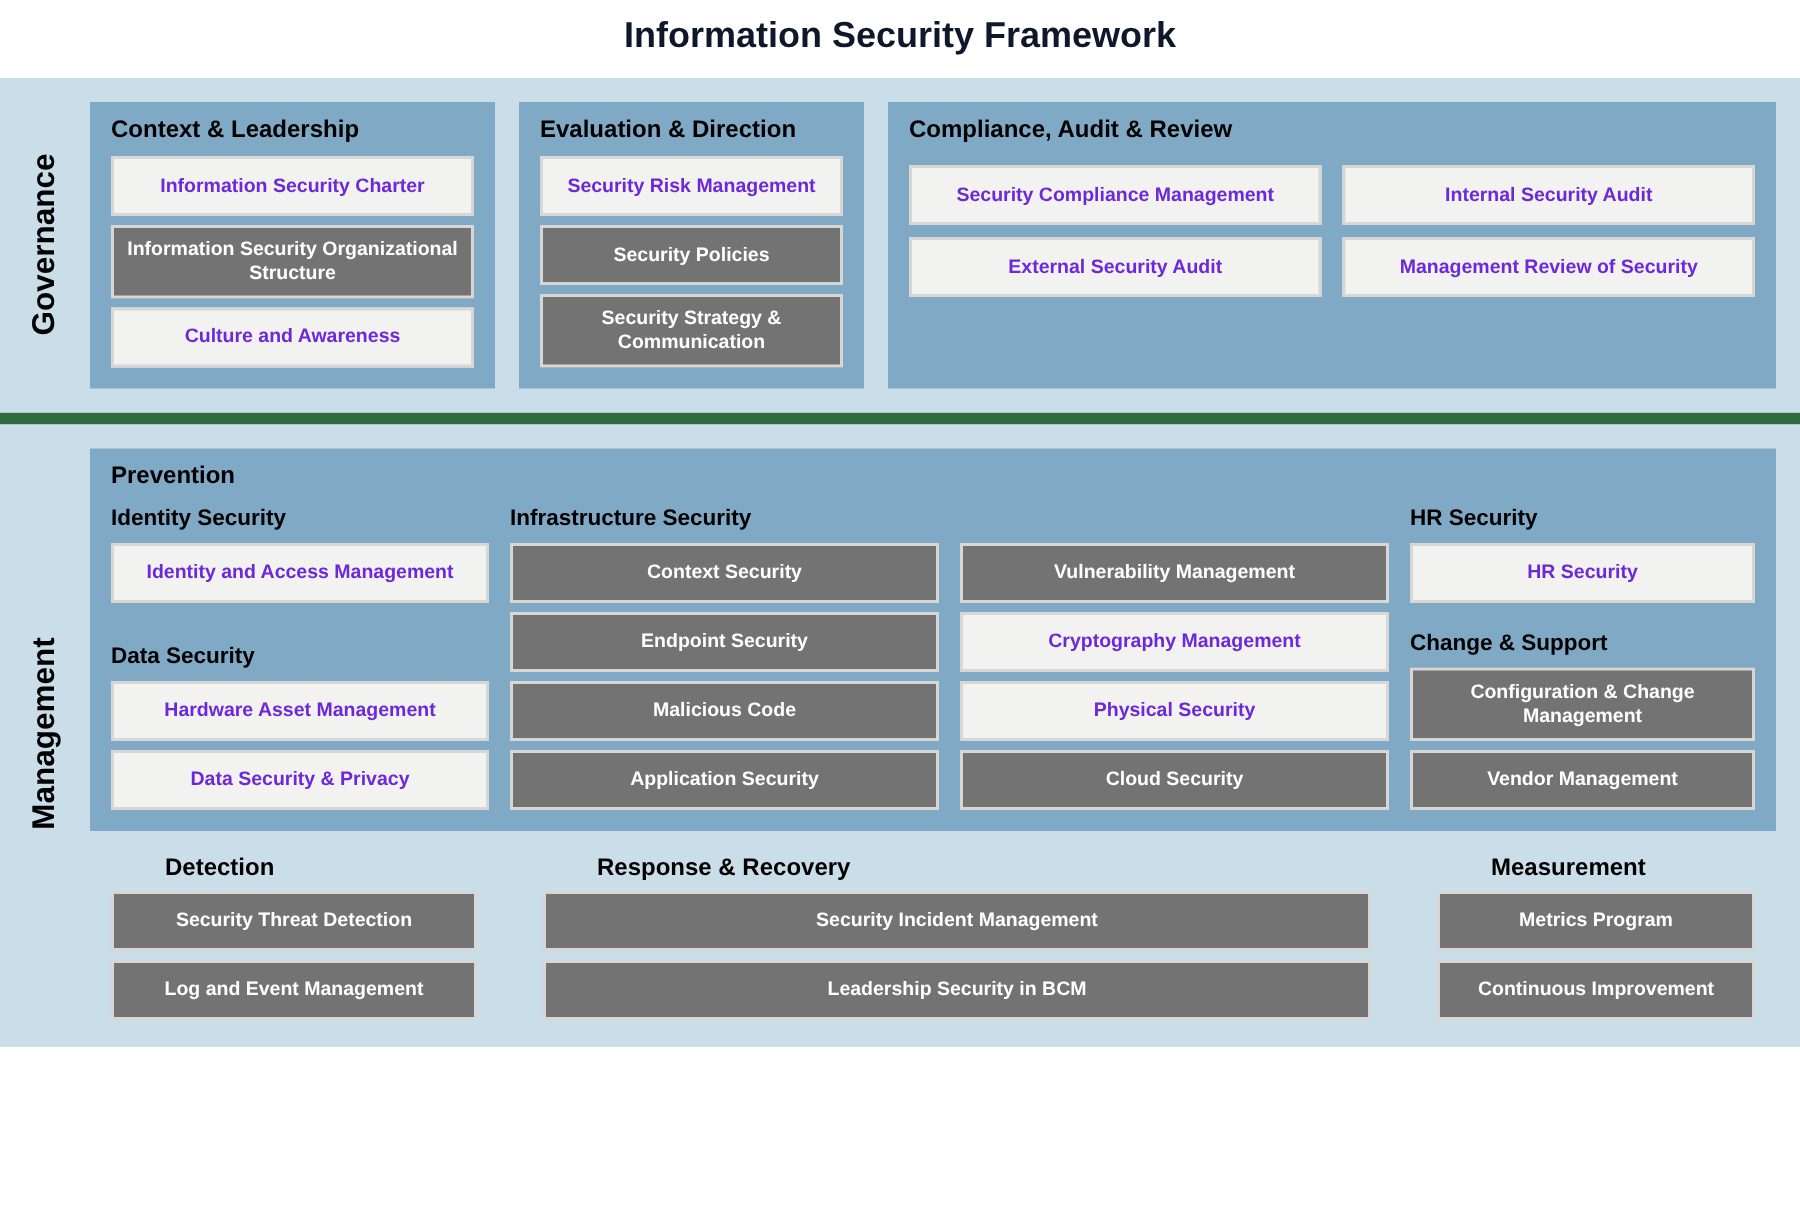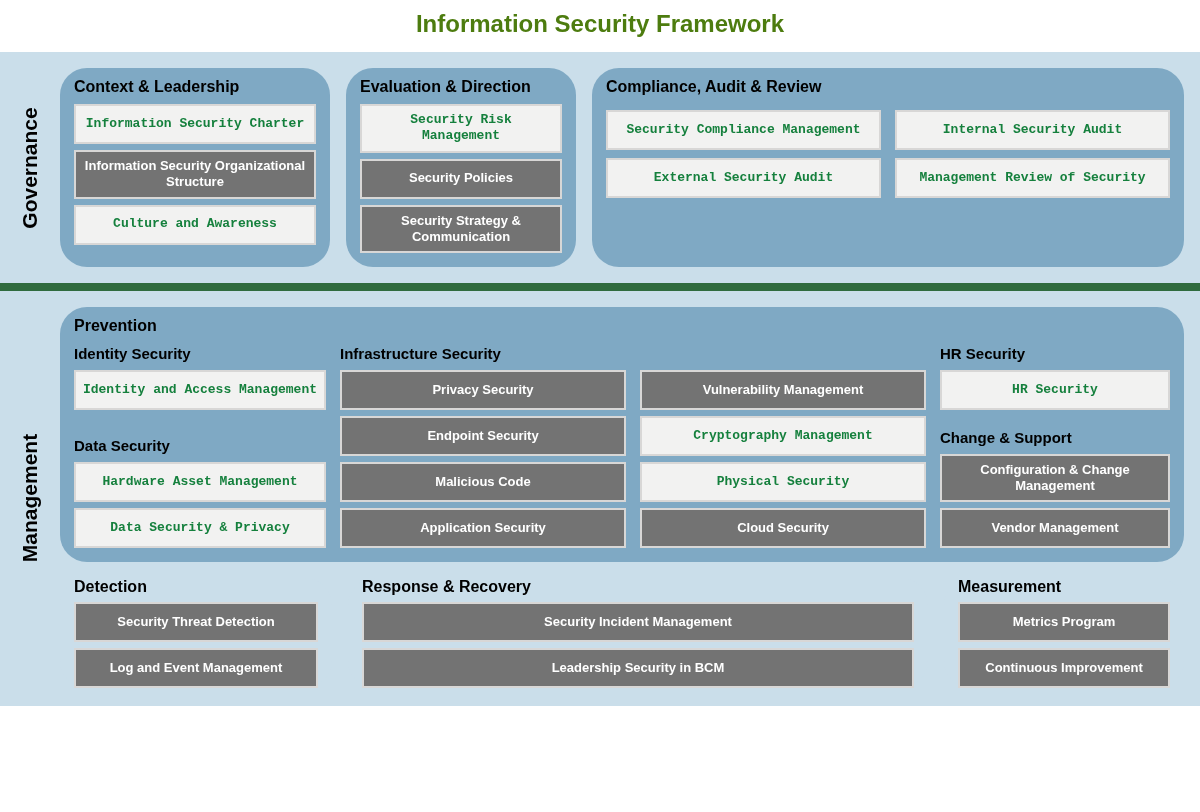--- a/index.html
+++ b/index.html
@@ -7,21 +7,21 @@
     font-family: Arial, Helvetica, sans-serif;
     background: #fff;
     width: 1200px;
     height: 812px;
     overflow: hidden;
   }
   .title {
     text-align: center;
     font-size: 24px;
     font-weight: bold;
-    color: #4d7c0f;
+    color: #0f172a;
     padding: 10px 0 14px 0;
   }
   .band {
     background: #cadeea;
     display: flex;
     align-items: stretch;
     padding: 16px 16px 16px 0;
     position: relative;
   }
   .band-label {
@@ -43,21 +43,20 @@
     flex-direction: column;
     gap: 16px;
   }
   .row {
     display: flex;
     gap: 16px;
   }
   .block {
     background: #7fa9c4;
     padding: 10px 14px 14px 14px;
-    border-radius: 27px;
   }
   .block h3 {
     font-size: 16px;
     font-weight: bold;
     color: #000;
     margin-bottom: 8px;
   }
   .cols {
     display: flex;
     gap: 14px;
@@ -87,35 +86,34 @@
     justify-content: center;
     line-height: 1.25;
   }
   .item.active {
     background: #737373;
     color: #fff;
     border-color: #d8d7d6;
   }
   .item.muted {
     background: #f2f2f1;
-    color: #15803d;
+    color: #6d28d9;
     border-color: #d8d7d6;
-    font-family: Liberation Mono, monospace;
   }
   .divider {
     height: 8px;
     background: #2f6b3e;
   }
   
   .governance .block.c1 { flex: 0 0 270px; }
   .governance .block.c2 { flex: 0 0 230px; }
   .governance .block.c3 { flex: 1; }
   .prevention-block { width: 100%; }
   .bottom-row .block { background: #cadeea; padding: 0 14px; }
-  .bottom-row .block h3 { margin-bottom: 6px; }
+  .bottom-row .block h3 { margin-bottom: 6px; margin-left: 36px; }
   .bottom-row .cols .col .item { min-height: 40px; }
   .bottom-row { gap: 16px; }
   .bottom-row .block.b1 { flex: 0 0 272px; }
   .bottom-row .block.b2 { flex: 1; }
   .bottom-row .block.b3 { flex: 0 0 240px; }
   .prevention-cols .col.wide { flex: 1.1; }
   .comp-grid {
     display: grid;
     grid-template-columns: 1fr 1fr;
     grid-auto-rows: auto;
@@ -182,21 +180,21 @@
           <div class="sub-h" style="margin-top:6px;">Data Security</div>
           <div class="col" id="prev-data">
               <div class="item muted">Hardware Asset Management</div>
               <div class="item muted">Data Security &amp; Privacy</div>
             </div>
         </div>
         <div class="col wide">
           <div class="sub-h">Infrastructure Security</div>
           <div class="cols">
             <div class="col" id="prev-infra-a">
-                <div class="item active">Privacy Security</div>
+                <div class="item active">Context Security</div>
                 <div class="item active">Endpoint Security</div>
                 <div class="item active">Malicious Code</div>
                 <div class="item active">Application Security</div>
               </div>
             <div class="col" id="prev-infra-b">
                 <div class="item active">Vulnerability Management</div>
                 <div class="item muted">Cryptography Management</div>
                 <div class="item muted">Physical Security</div>
                 <div class="item active">Cloud Security</div>
               </div>

